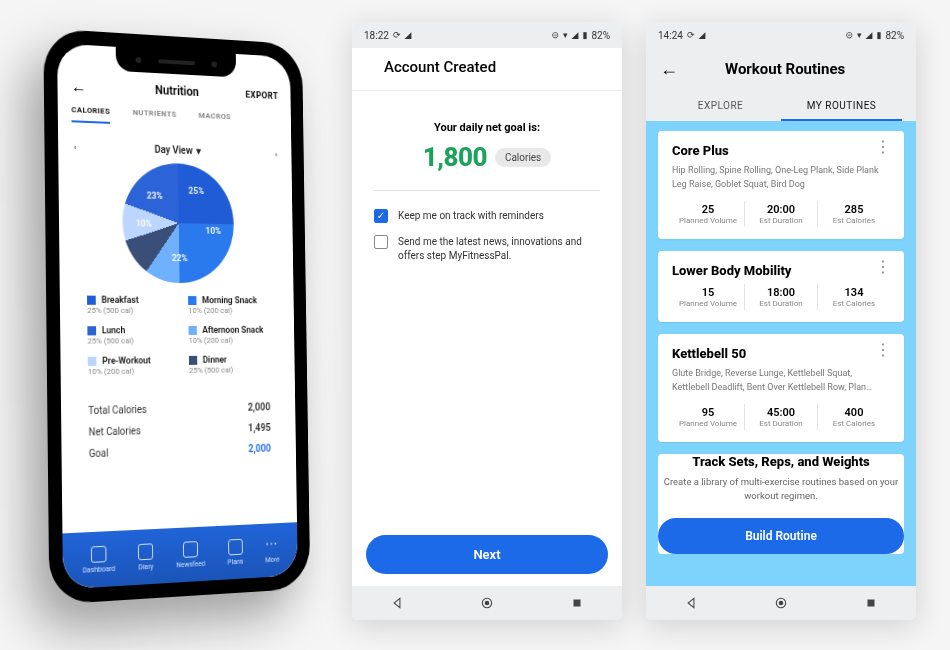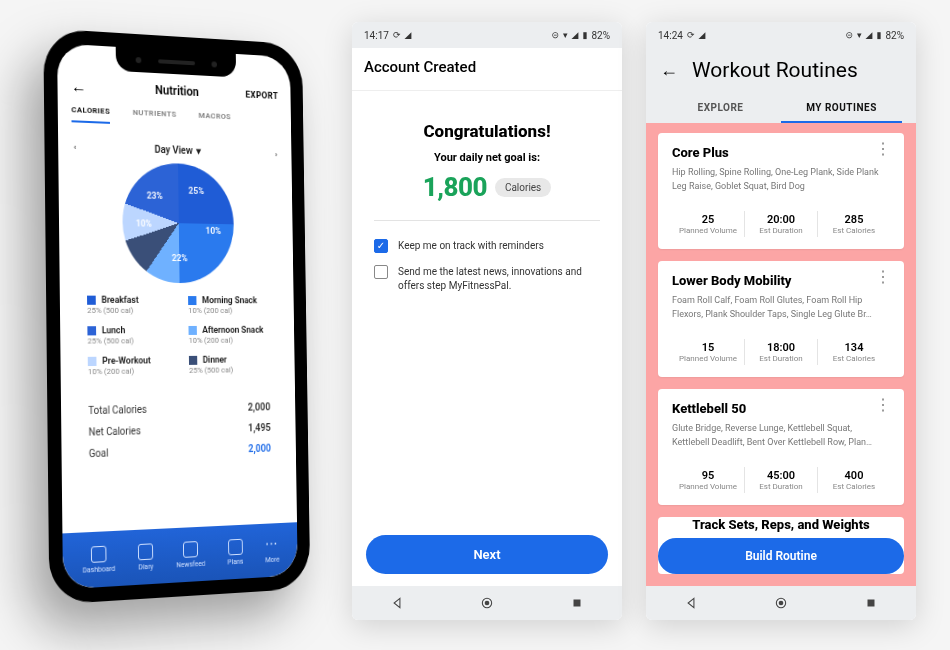--- a/index.html
+++ b/index.html
@@ -86,50 +86,50 @@
   .flat3 { left:646px; }
 
   .statusbar { height:26px; background:#eceef0; display:flex; align-items:center; justify-content:space-between; padding:0 12px; font-size:10px; color:#333;}
   .sb-left, .sb-right { display:flex; align-items:center; gap:4px; }
   .sb-ico { font-size:9px; }
 
   .navbar { height:34px; background:#eceef0; display:flex; align-items:center; justify-content:space-around;}
   .navbar .nb { width:14px; height:14px; }
 
   
-  .p2-header { padding:10px 12px 14px; font-size:15px; font-weight:500; border-bottom:1px solid #eee;}
+  .p2-header { padding:10px 32px 14px; font-size:15px; font-weight:500; border-bottom:1px solid #eee;}
   .p2-body { flex:1; padding: 30px 22px 0; text-align:center; }
   .p2-cong { font-size:17px; font-weight:800; margin-bottom:10px; }
   .p2-sub { font-size:11px; color:#555; line-height:1.5; margin-bottom:14px; }
   .p2-goal-l { font-size:11px; font-weight:700; margin-bottom:8px;}
   .p2-goal-v { display:flex; align-items:center; justify-content:center; gap:8px; margin-bottom:18px;}
   .p2-goal-v .num { font-size:26px; font-weight:800; color:#1aa35a; letter-spacing:-.5px;}
   .p2-goal-v .unit { font-size:10px; background:#e8e8e8; border-radius:10px; padding:4px 10px; color:#444;}
   .p2-hr { border:none; border-top:1px solid #e3e3e3; margin:6px 0 18px; }
   .p2-chk { display:flex; align-items:flex-start; gap:10px; text-align:left; font-size:10px; color:#333; margin:12px 0; line-height:1.4;}
   .p2-chk .box { flex:none; width:14px; height:14px; border:1.5px solid #1c6ae8; border-radius:2px; display:flex; align-items:center; justify-content:center; color:#fff; font-size:10px;}
   .p2-chk .box.checked { background:#1c6ae8; }
   .p2-chk .box.empty { border-color:#888; }
   .p2-btn { margin: auto 14px 12px; background:#1c6ae8; color:#fff; font-weight:600; font-size:13px; padding:12px 0; border-radius:24px; text-align:center; }
 
   
   .p3-header { background:#eceef0; padding:4px 14px 0; }
   .p3-titler { display:flex; align-items:center; gap:14px; padding:6px 0 10px; }
-  .p3-title { font-size:21px; font-weight:400; }
-  .p3-tabs { display:flex; font-size:10px; font-weight:700; letter-spacing:.5px; color:#555;}
+  .p3-title { font-size:15px; font-weight:700;margin-left:33px; }
+  .p3-tabs { display:flex; font-size:10px; font-weight:400; letter-spacing:.5px; color:#555;}
   .p3-tabs div { flex:1; text-align:center; padding:10px 0 8px; }
   .p3-tabs .act { color:#111; border-bottom:2.5px solid #1c6ae8; }
-  .p3-body { flex:1; background:#fca5a5; padding:10px 12px; overflow:hidden;}
+  .p3-body { flex:1; background:#7dd3fc; padding:10px 12px; overflow:hidden;}
   .card { background:#fff; border-radius:4px; padding:12px 14px; margin-bottom:12px; box-shadow:0 1px 2px rgba(0,0,0,.06);}
   .c-head { display:flex; justify-content:space-between; align-items:flex-start;}
   .c-title { font-size:13px; font-weight:800; margin-bottom:6px;}
   .c-dots { color:#888; line-height:.5; letter-spacing:-1px;}
   .c-desc { font-size:9px; color:#777; line-height:1.5; margin-bottom:10px;}
   .c-stats { display:flex; }
-  .stat { flex:1; text-align:center; border-right:1px solid #e4e4e4; padding:2px 0;margin-top:8px;}
+  .stat { flex:1; text-align:center; border-right:1px solid #e4e4e4; padding:2px 0;}
   .stat:last-child { border-right:none;}
   .stat .v { font-size:11px; font-weight:600;}
   .stat .l { font-size:8px; color:#888;}
   .promo { background:#fff; border-radius:4px; padding:0; text-align:center;}
   .promo .t { font-size:13px; font-weight:800; margin-bottom:6px;}
   .promo .s { font-size:9.5px; color:#666; line-height:1.5; margin-bottom:14px;}
   .promo .b { background:#1c6ae8; color:#fff; font-weight:600; font-size:12px; padding:11px 0; border-radius:24px;}
 </style>
 </head>
 <body>
@@ -217,35 +217,34 @@
             <span>More</span>
           </div>
       </div>
     </div>
   </div>
 </div>
 
 <div class="flat flat2">
   <div class="statusbar">
     <div class="sb-left">
-        <span>14:17</span>
+        <span>18:22</span>
         <span class="sb-ico">⟳</span>
         <span class="sb-ico">◢</span>
       </div>
     <div class="sb-right">
         <span class="sb-ico">⊝</span>
         <span class="sb-ico">▾</span>
         <span class="sb-ico">◢</span>
         <span class="sb-ico">▮</span>
         <span>82%</span>
       </div>
   </div>
   <div class="p2-header">Account Created</div>
   <div class="p2-body">
-    <div class="p2-cong">Congratulations!</div>
     <div class="p2-goal-l">Your daily net goal is:</div>
     <div class="p2-goal-v">
       <span class="num">1,800</span>
       <span class="unit">Calories</span>
     </div>
     <hr class="p2-hr">
     <div class="p2-chk">
       <div class="box checked">✓</div>
       <div>Keep me on track with reminders</div>
     </div>
@@ -314,21 +313,20 @@
             <div class="v">285</div>
             <div class="l">Est Calories</div>
           </div>
       </div>
     </div>
     <div class="card">
       <div class="c-head">
           <div class="c-title">Lower Body Mobility</div>
           <div class="c-dots">⋮</div>
         </div>
-      <div class="c-desc">Foam Roll Calf, Foam Roll Glutes, Foam Roll Hip Flexors, Plank Shoulder Taps, Single Leg Glute Br…</div>
       <div class="c-stats">
         <div class="stat">
             <div class="v">15</div>
             <div class="l">Planned Volume</div>
           </div>
         <div class="stat">
             <div class="v">18:00</div>
             <div class="l">Est Duration</div>
           </div>
         <div class="stat">
@@ -353,20 +351,21 @@
             <div class="l">Est Duration</div>
           </div>
         <div class="stat">
             <div class="v">400</div>
             <div class="l">Est Calories</div>
           </div>
       </div>
     </div>
     <div class="promo">
       <div class="t">Track Sets, Reps, and Weights</div>
+      <div class="s">Create a library of multi-exercise routines based on your workout regimen.</div>
       <div class="b">Build Routine</div>
     </div>
   </div>
   <div class="navbar">
     <svg class="nb" viewBox="0 0 24 24">
         <path d="M17 4 L7 12 L17 20 Z" fill="none" stroke="#444" stroke-width="1.8"></path>
       </svg>
     <svg class="nb" viewBox="0 0 24 24">
         <circle cx="12" cy="12" r="8" fill="none" stroke="#444" stroke-width="1.8"></circle>
         <circle cx="12" cy="12" r="4" fill="#444"></circle>

